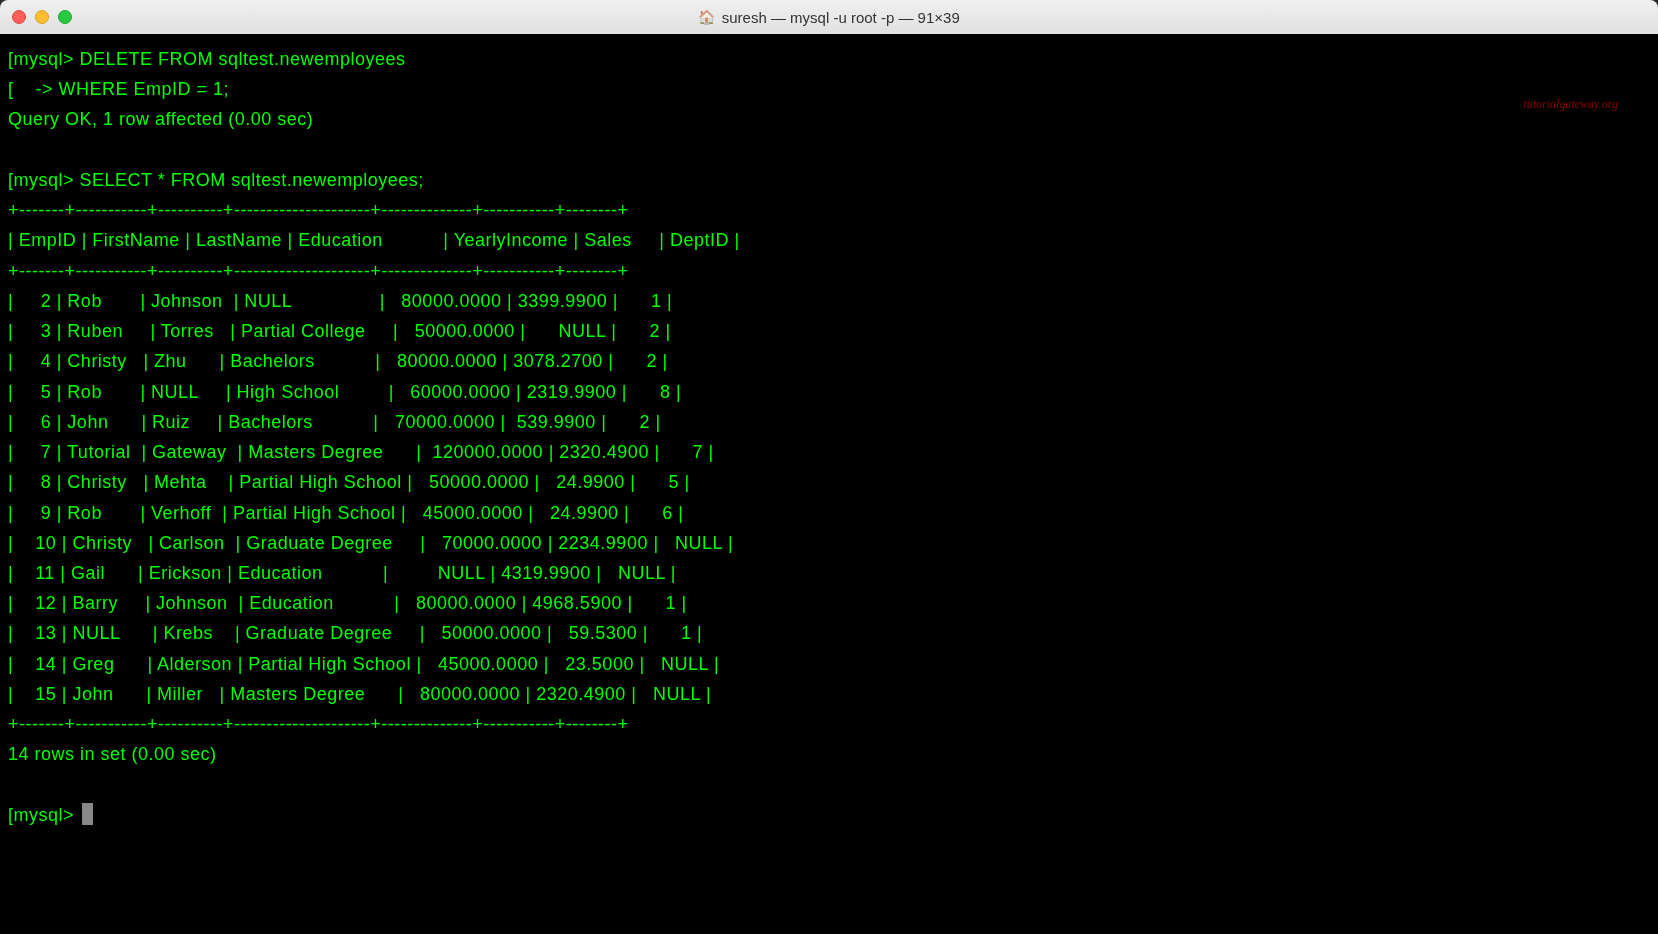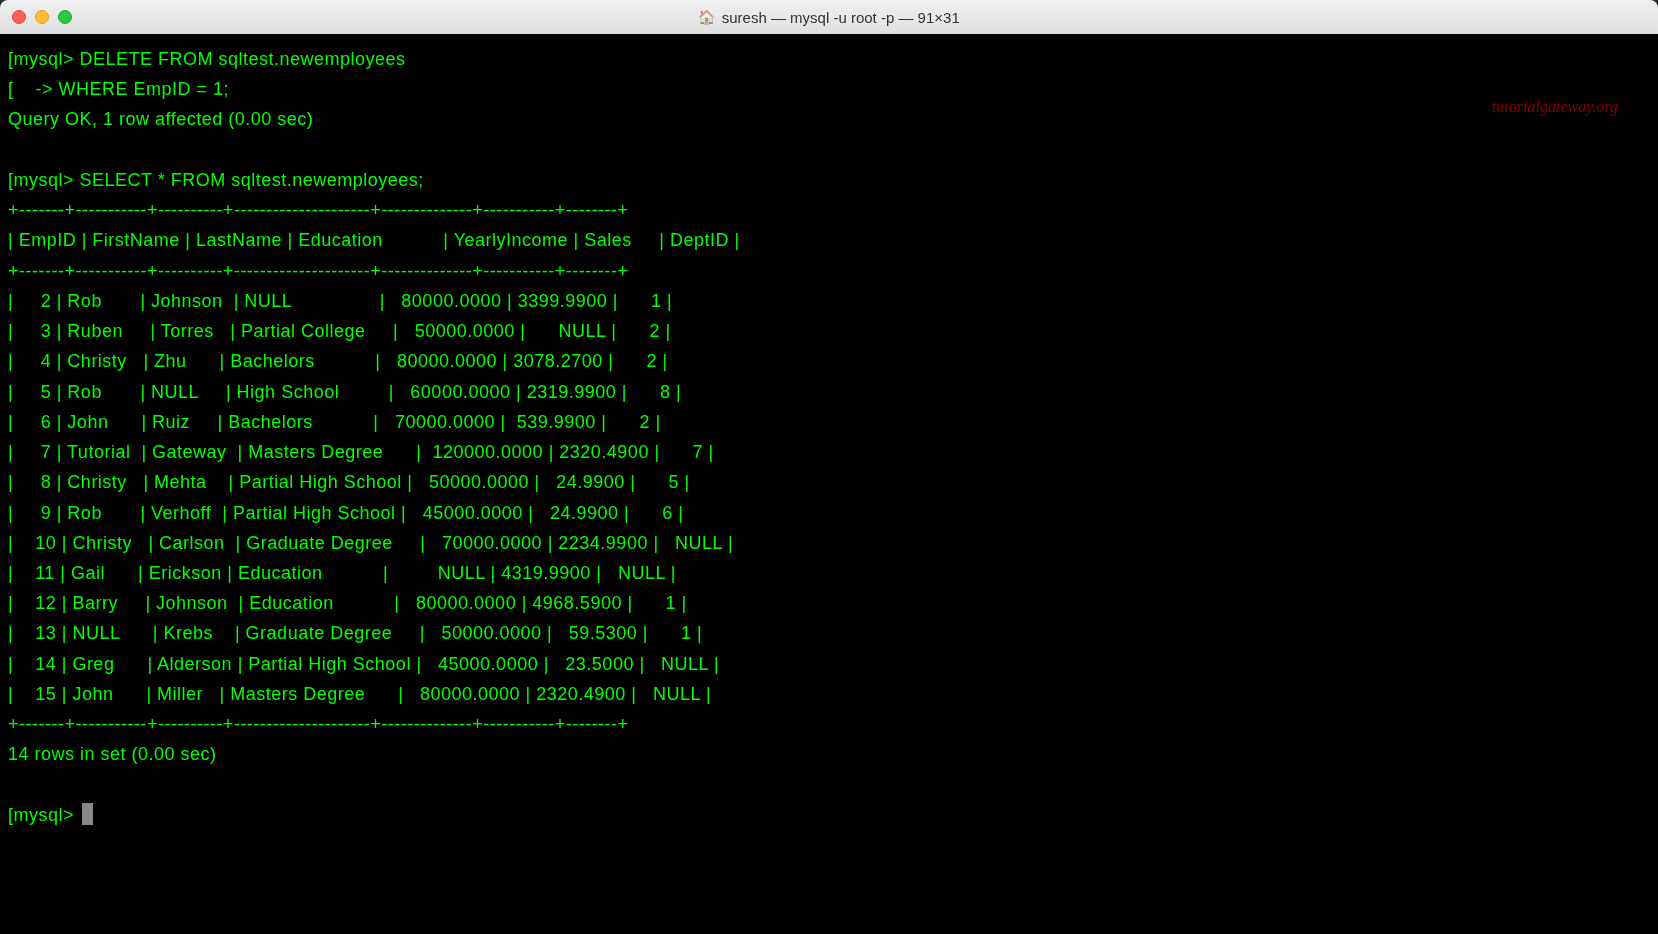--- a/index.html
+++ b/index.html
@@ -71,21 +71,21 @@
     }
     .terminal-content pre {
       font-family: Liberation Sans, sans-serif;
       white-space: pre;
     }
     .watermark {
       position: absolute;
       top: 60px;
       right: 40px;
       color: #8b0000;
-      font-size: 16px;
+      font-size: 12px;
       font-style: italic;
       font-family: Georgia, serif;
       letter-spacing: 0;
     }
     .cursor-block {
       display: inline-block;
       width: 11px;
       height: 22px;
       background: #888;
       vertical-align: text-bottom;
@@ -97,21 +97,21 @@
 
 <div class="window">
   <div class="titlebar">
     <div class="traffic-lights">
       <div class="traffic-light tl-close"></div>
       <div class="traffic-light tl-min"></div>
       <div class="traffic-light tl-max"></div>
     </div>
     <div class="window-title">
       <span class="home-icon">🏠</span>
-      <span>suresh — mysql -u root -p — 91×31</span>
+      <span>suresh — mysql -u root -p — 91×39</span>
     </div>
   </div>
   <div class="terminal-content">
     <div class="watermark">tutorialgateway.org</div>
     <pre id="terminal-output">[mysql&gt; DELETE FROM sqltest.newemployees
 [    -&gt; WHERE EmpID = 1;
 Query OK, 1 row affected (0.00 sec)
 
 [mysql&gt; SELECT * FROM sqltest.newemployees;
 +-------+-----------+----------+---------------------+--------------+-----------+--------+

